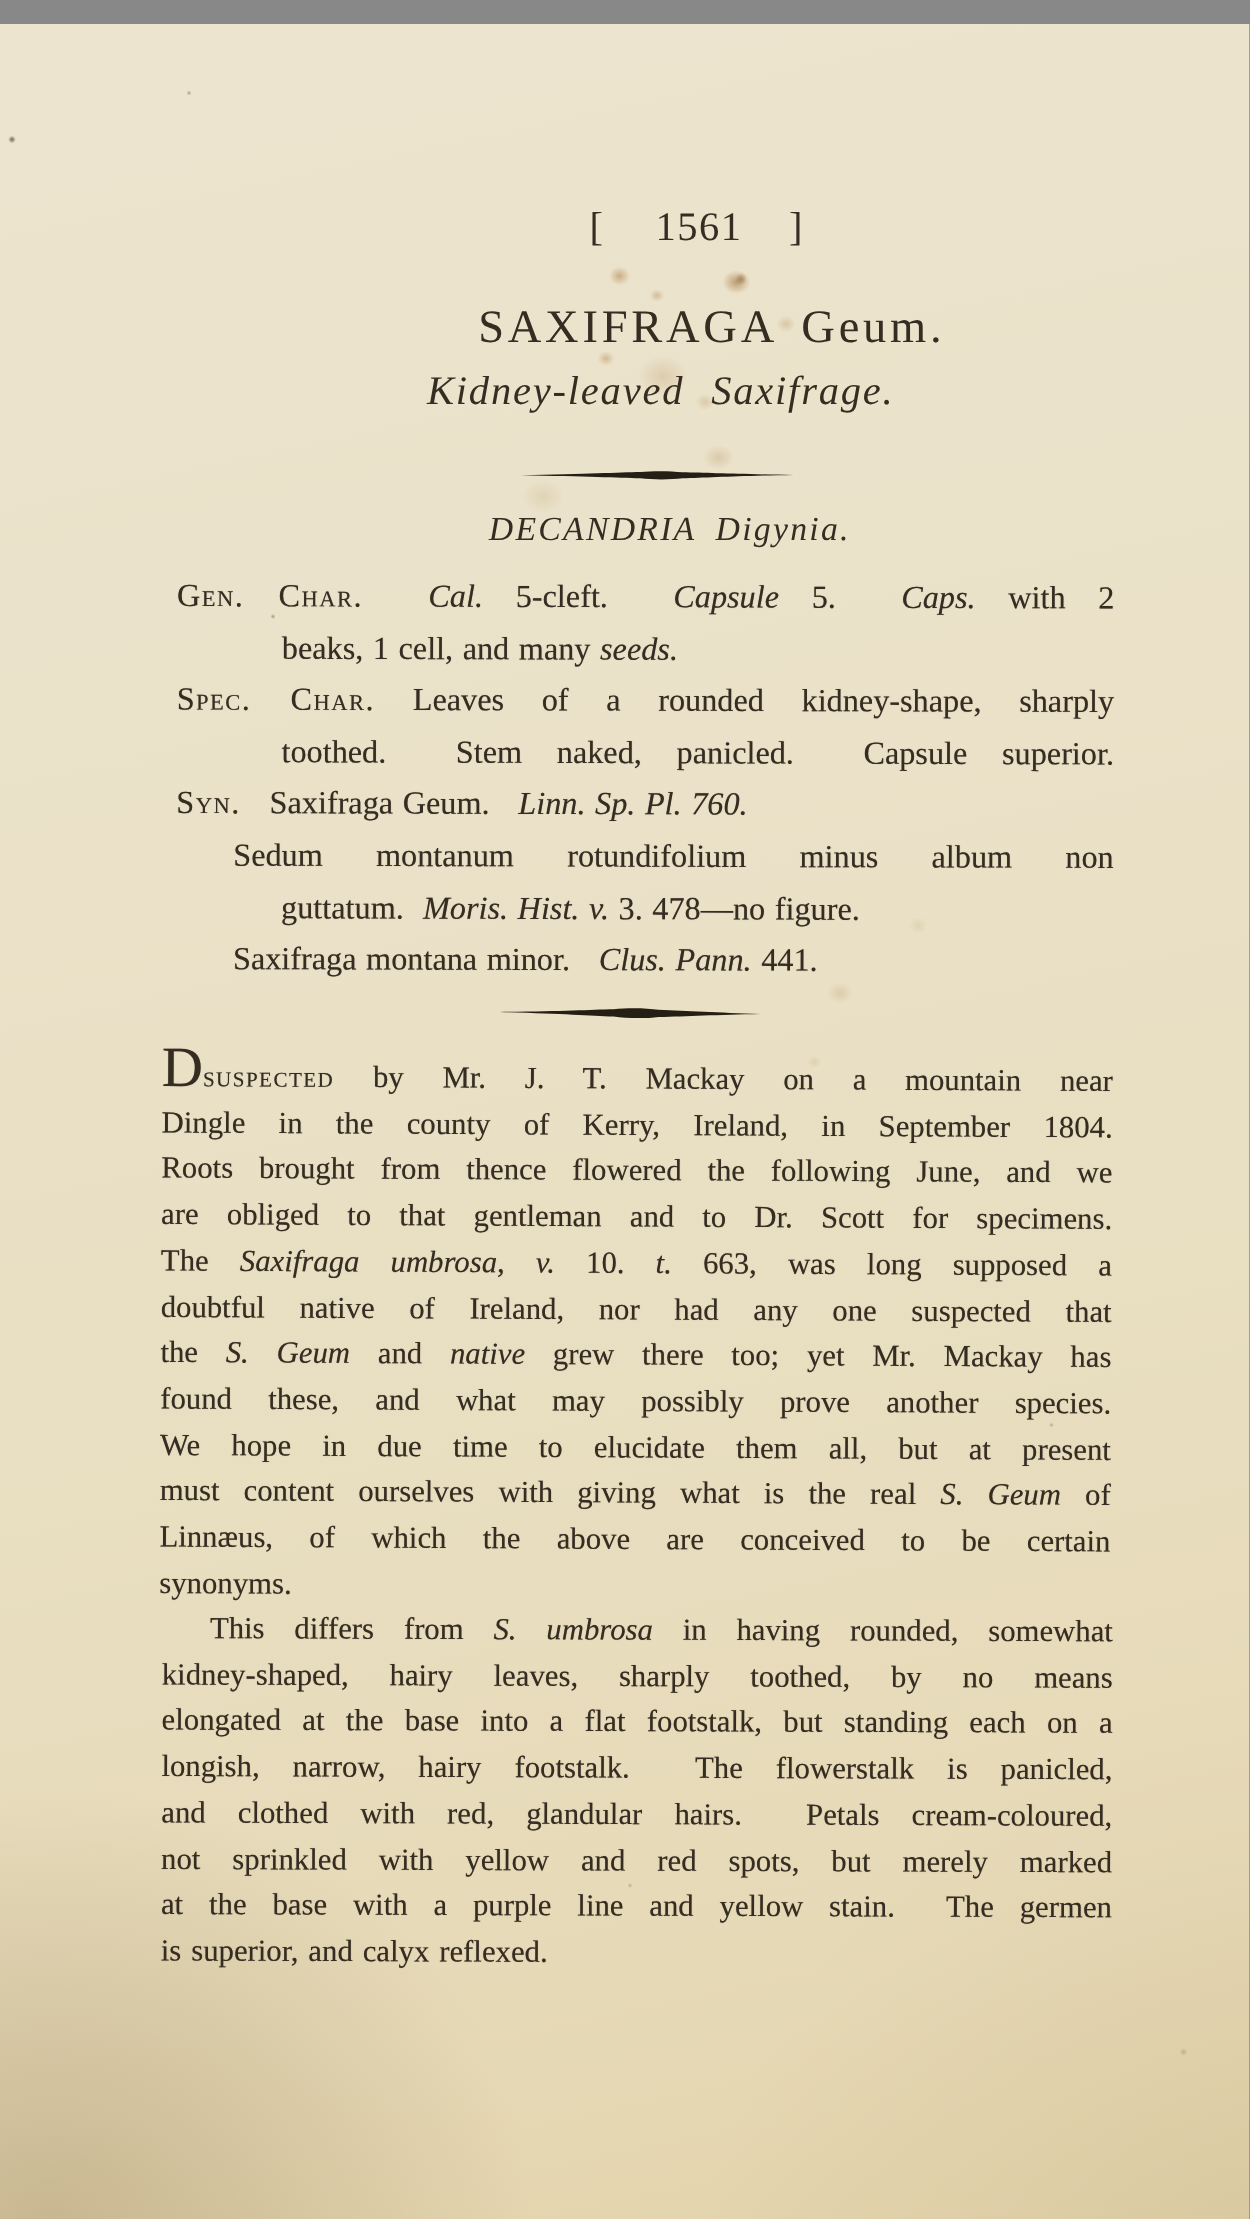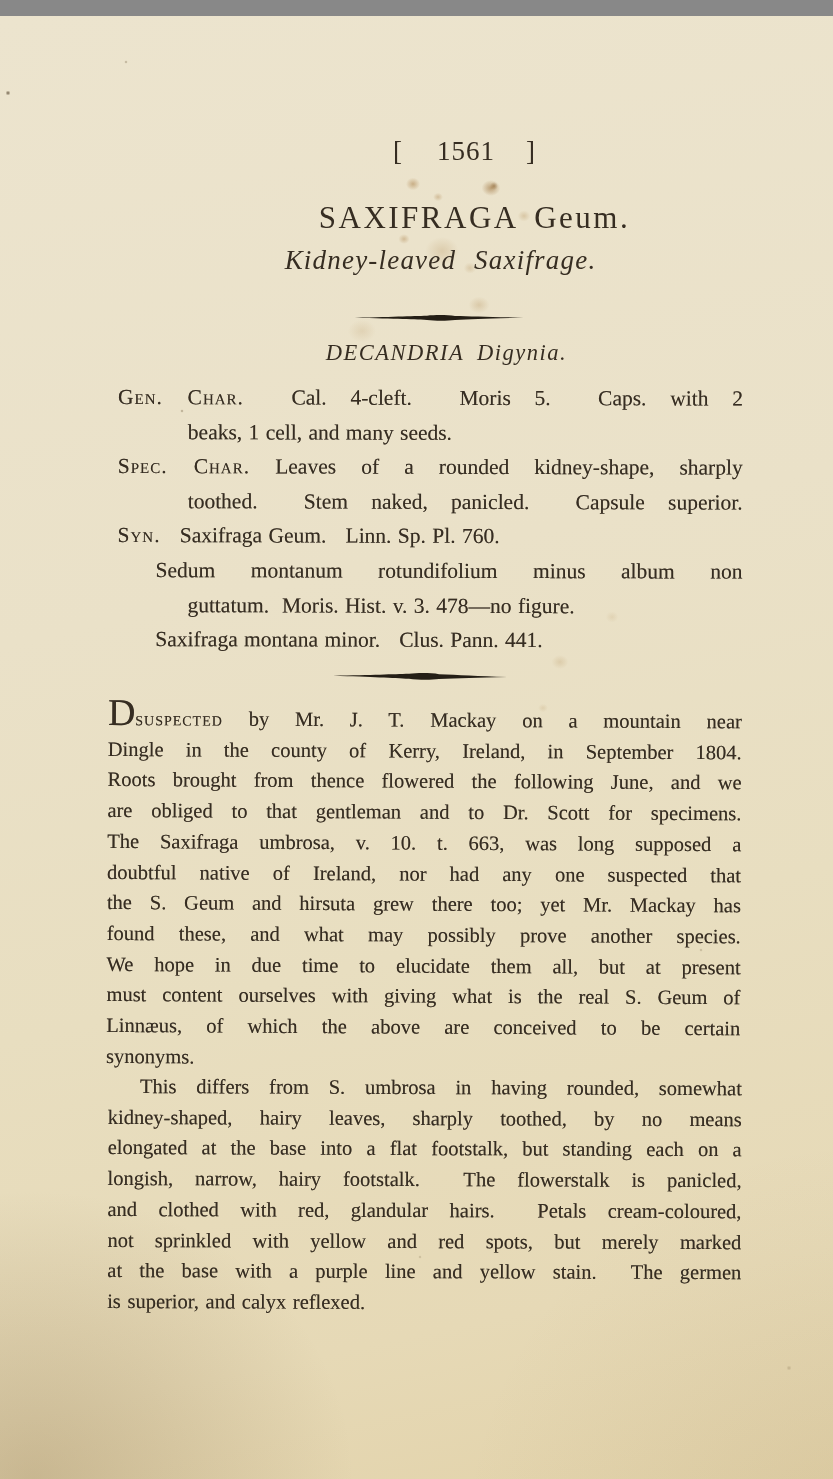--- a/index.html
+++ b/index.html
@@ -58,21 +58,21 @@
     transform:rotate(0.15deg);transform-origin:left top;
   }
   .para{position:absolute;left:108px;width:634px;font-size:20.5px;line-height:30.7px;word-spacing:1.5px;transform-origin:left top;}
   .para1{top:687px;transform:rotate(0.3deg);}
   .para2{top:1055px;transform:rotate(0.2deg);}
   .line{white-space:pre-wrap;text-align:left;text-shadow:0 0 0.5px rgba(54,45,34,0.55);}
   .jst{text-align:justify;text-align-last:justify;}
   .ind70{padding-left:70px;}
   .ind38{padding-left:38px;}
   .indent-first{text-indent:32px;}
-  .i{}
+  .i{font-style:italic;}
   .sc{font-variant:small-caps;letter-spacing:1px;}
   .dcap{font-size:1.85em;line-height:0;}
   svg .inkfill{fill:#241e15;}
 </style>
 </head>
 <body>
 
 <div class="page">
   <div class="stains"></div>
 
@@ -87,21 +87,21 @@
   <div class="rule rule1">
     <svg width="182" height="10" viewBox="0 0 182 10">
       <path class="inkfill" d="M0,4.8 C45,4.0 65,3.0 80,2.7 C88,1.9 100,1.9 108,2.9 C125,3.2 145,4.1 182,4.6
                C145,5.3 125,6.4 108,6.9 C100,7.9 88,7.9 80,6.9 C65,6.4 45,5.6 0,4.8 Z"></path>
     </svg>
   </div>
 
   <div class="abs centered classline">DECANDRIA Digynia.</div>
 
   <div class="charblock">
-      <div class="line jst"><span class="sc">Gen. Char.</span><span>  </span><span class="i">Cal.</span><span> 4-cleft.  </span><span class="i">Moris</span><span> 5.  </span><span class="i">Caps.</span><span> with 2</span></div>
+      <div class="line jst"><span class="sc">Gen. Char.</span><span>  </span><span class="i">Cal.</span><span> 5-cleft.  </span><span class="i">Capsule</span><span> 5.  </span><span class="i">Caps.</span><span> with 2</span></div>
       <div class="line ind70"><span>beaks, 1 cell, and many </span><span class="i">seeds.</span></div>
       <div class="line jst"><span class="sc">Spec. Char.</span><span> Leaves of a rounded kidney-shape, sharply</span></div>
       <div class="line ind70 jst"><span>toothed.  Stem naked, panicled.  Capsule superior.</span></div>
       <div class="line"><span class="sc">Syn.</span><span>   Saxifraga Geum.   </span><span class="i">Linn. Sp. Pl. 760.</span></div>
       <div class="line ind38 jst"><span>Sedum montanum rotundifolium minus album non</span></div>
       <div class="line ind70"><span>guttatum.  </span><span class="i">Moris. Hist. v.</span><span> 3. 478—no figure.</span></div>
       <div class="line ind38"><span>Saxifraga montana minor.   </span><span class="i">Clus. Pann.</span><span> 441.</span></div>
     </div>
 
   <div class="rule rule2">
@@ -111,21 +111,21 @@
     </svg>
   </div>
 
   <div class="para para1">
       <div class="line jst"><span class="dcap">D</span><span class="sc">suspected</span><span> by Mr. J. T. Mackay on a mountain near</span></div>
       <div class="line jst"><span>Dingle in the county of Kerry, Ireland, in September 1804.</span></div>
       <div class="line jst"><span>Roots brought from thence flowered the following June, and we</span></div>
       <div class="line jst"><span>are obliged to that gentleman and to Dr. Scott for specimens.</span></div>
       <div class="line jst"><span>The </span><span class="i">Saxifraga umbrosa</span><span>, </span><span class="i">v.</span><span> 10. </span><span class="i">t.</span><span> 663, was long supposed a</span></div>
       <div class="line jst"><span>doubtful native of Ireland, nor had any one suspected that</span></div>
-      <div class="line jst"><span>the </span><span class="i">S. Geum</span><span> and </span><span class="i">hirsuta</span><span> grew there too; yet Mr. Mackay has</span></div>
+      <div class="line jst"><span>the </span><span class="i">S. Geum</span><span> and </span><span class="i">native</span><span> grew there too; yet Mr. Mackay has</span></div>
       <div class="line jst"><span>found these, and what may possibly prove another species.</span></div>
       <div class="line jst"><span>We hope in due time to elucidate them all, but at present</span></div>
       <div class="line jst"><span>must content ourselves with giving what is the real </span><span class="i">S. Geum</span><span> of</span></div>
       <div class="line jst"><span>Linnæus, of which the above are conceived to be certain</span></div>
       <div class="line"><span>synonyms.</span></div>
     </div>
 
   <div class="para para2">
       <div class="line jst indent-first"><span>This differs from </span><span class="i">S. umbrosa</span><span> in having rounded, somewhat</span></div>
       <div class="line jst"><span>kidney-shaped, hairy leaves, sharply toothed, by no means</span></div>

